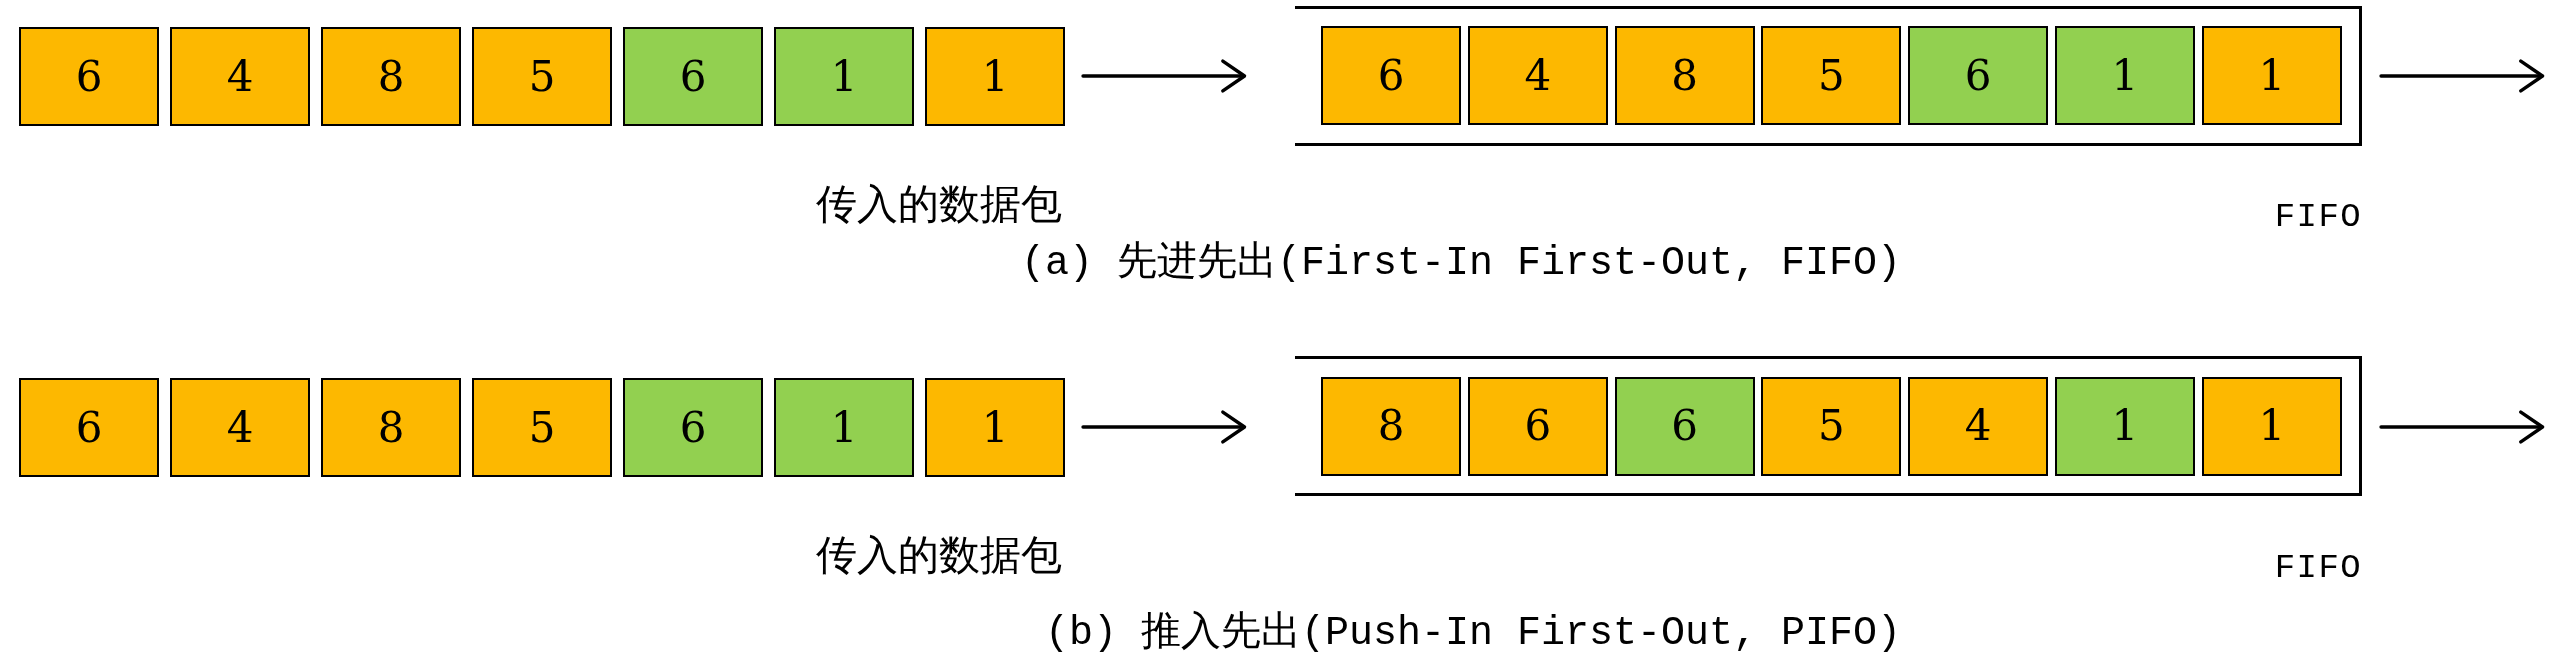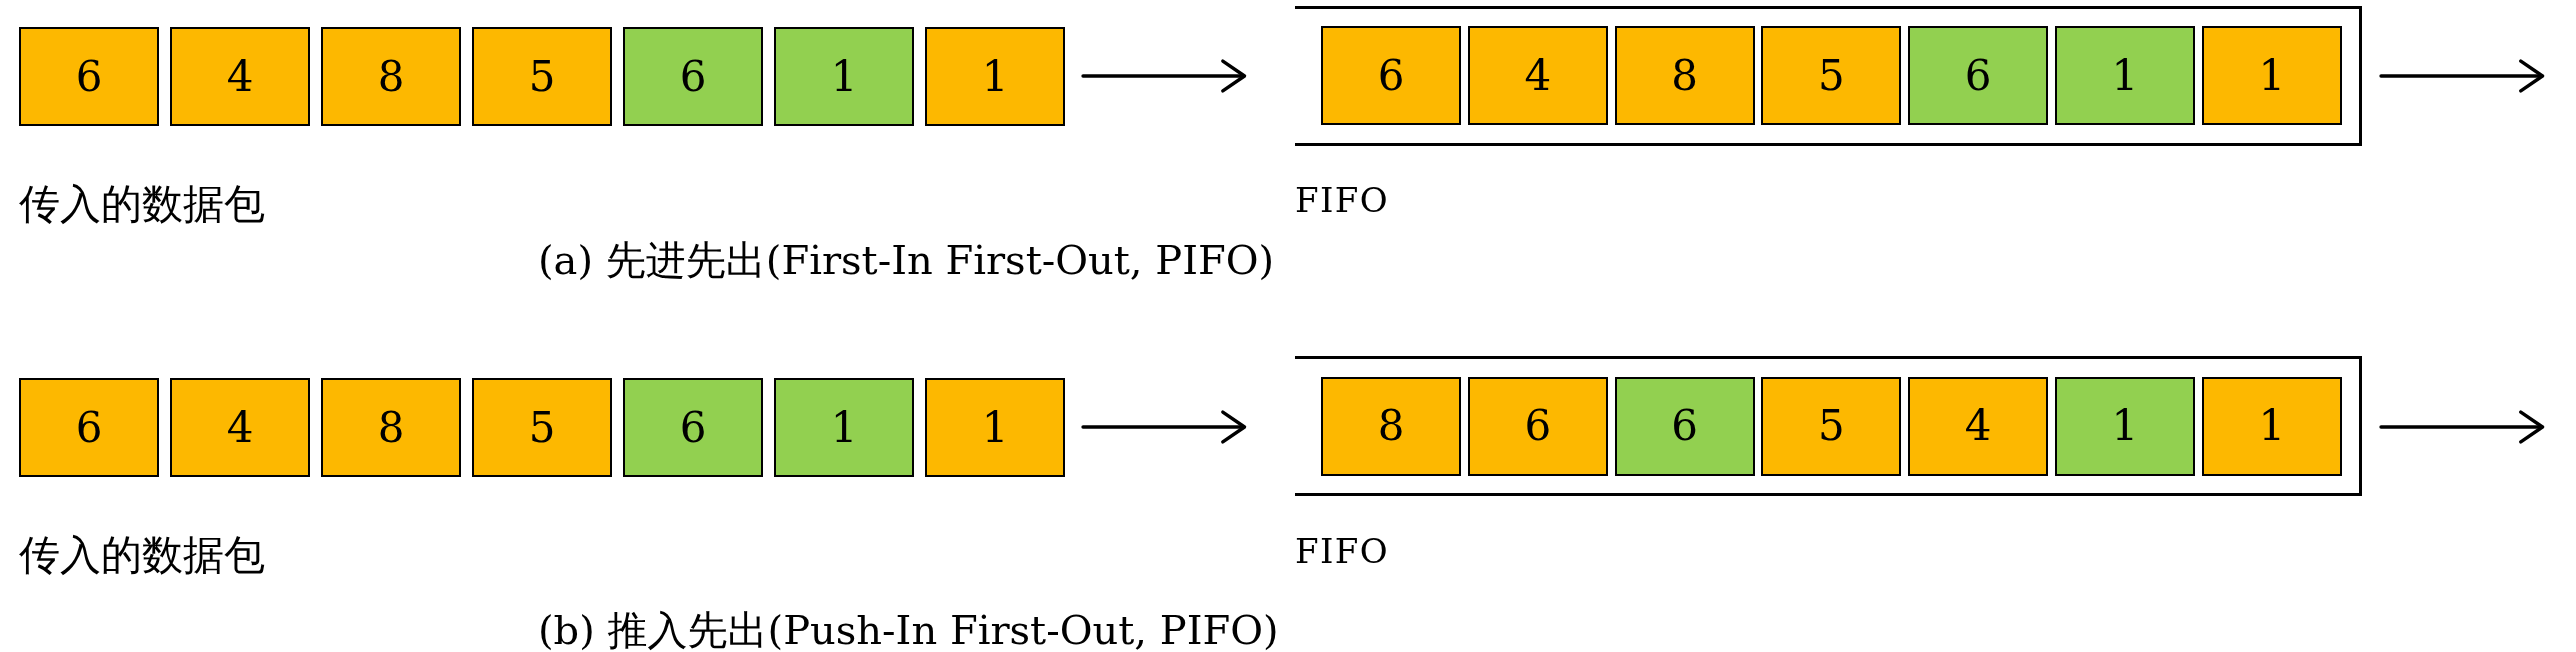--- a/index.html
+++ b/index.html
@@ -46,25 +46,26 @@
   .channel .packet-row {
     position: relative;
     top: 0;
     left: 26px;
     height: 100%;
     align-items: center;
     gap: 6.8px;
   }
   .label {
     position: absolute;
-    text-align: left;
+    text-align: right;
     white-space: nowrap;
+    font-family: Liberation Mono, monospace;
   }
   .cjk-label   { font-size: 41px; }
-  .queue-label { font-size: 34px; letter-spacing: 1.4px; }
+  .queue-label { font-size: 34px; letter-spacing: 1.4px; margin-top: 18px; }
   .caption     { font-size: 40px; }
   .arrow {
     position: absolute;
     width: 198px;
     height: 38px;
   }
   .arrow polyline, .arrow line {
     stroke: #000000;
     stroke-width: 5;
     fill: none;
@@ -106,21 +107,21 @@
       </div>
     </div>
 
     <svg class="arrow" style="left:2375px; top:57px;" viewBox="0 0 290 56">
       <line x1="8" y1="28" x2="240" y2="28"></line>
       <polyline points="214,6 246,28 214,50"></polyline>
     </svg>
 
     <div class="label cjk-label" style="left:19px; width:1043px; top:177px;">传入的数据包</div>
     <div class="label queue-label" style="left:1295px; width:1067px; top:180px;">FIFO</div>
-    <div class="label caption" style="left:538px; width:1363px; top:233px;">(a) 先进先出(First-In First-Out, PIFO)</div>
+    <div class="label caption" style="left:538px; width:1363px; top:233px;">(a) 先进先出(First-In First-Out, FIFO)</div>
   </section>
 
   <section>
 
     <div class="packet-row" style="left:19px; top:378px;">
       <div class="packet" style="background-color: rgb(253, 184, 0);">6</div>
       <div class="packet" style="background-color: rgb(253, 184, 0);">4</div>
       <div class="packet" style="background-color: rgb(253, 184, 0);">8</div>
       <div class="packet" style="background-color: rgb(253, 184, 0);">5</div>
       <div class="packet" style="background-color: rgb(146, 208, 80);">6</div>

